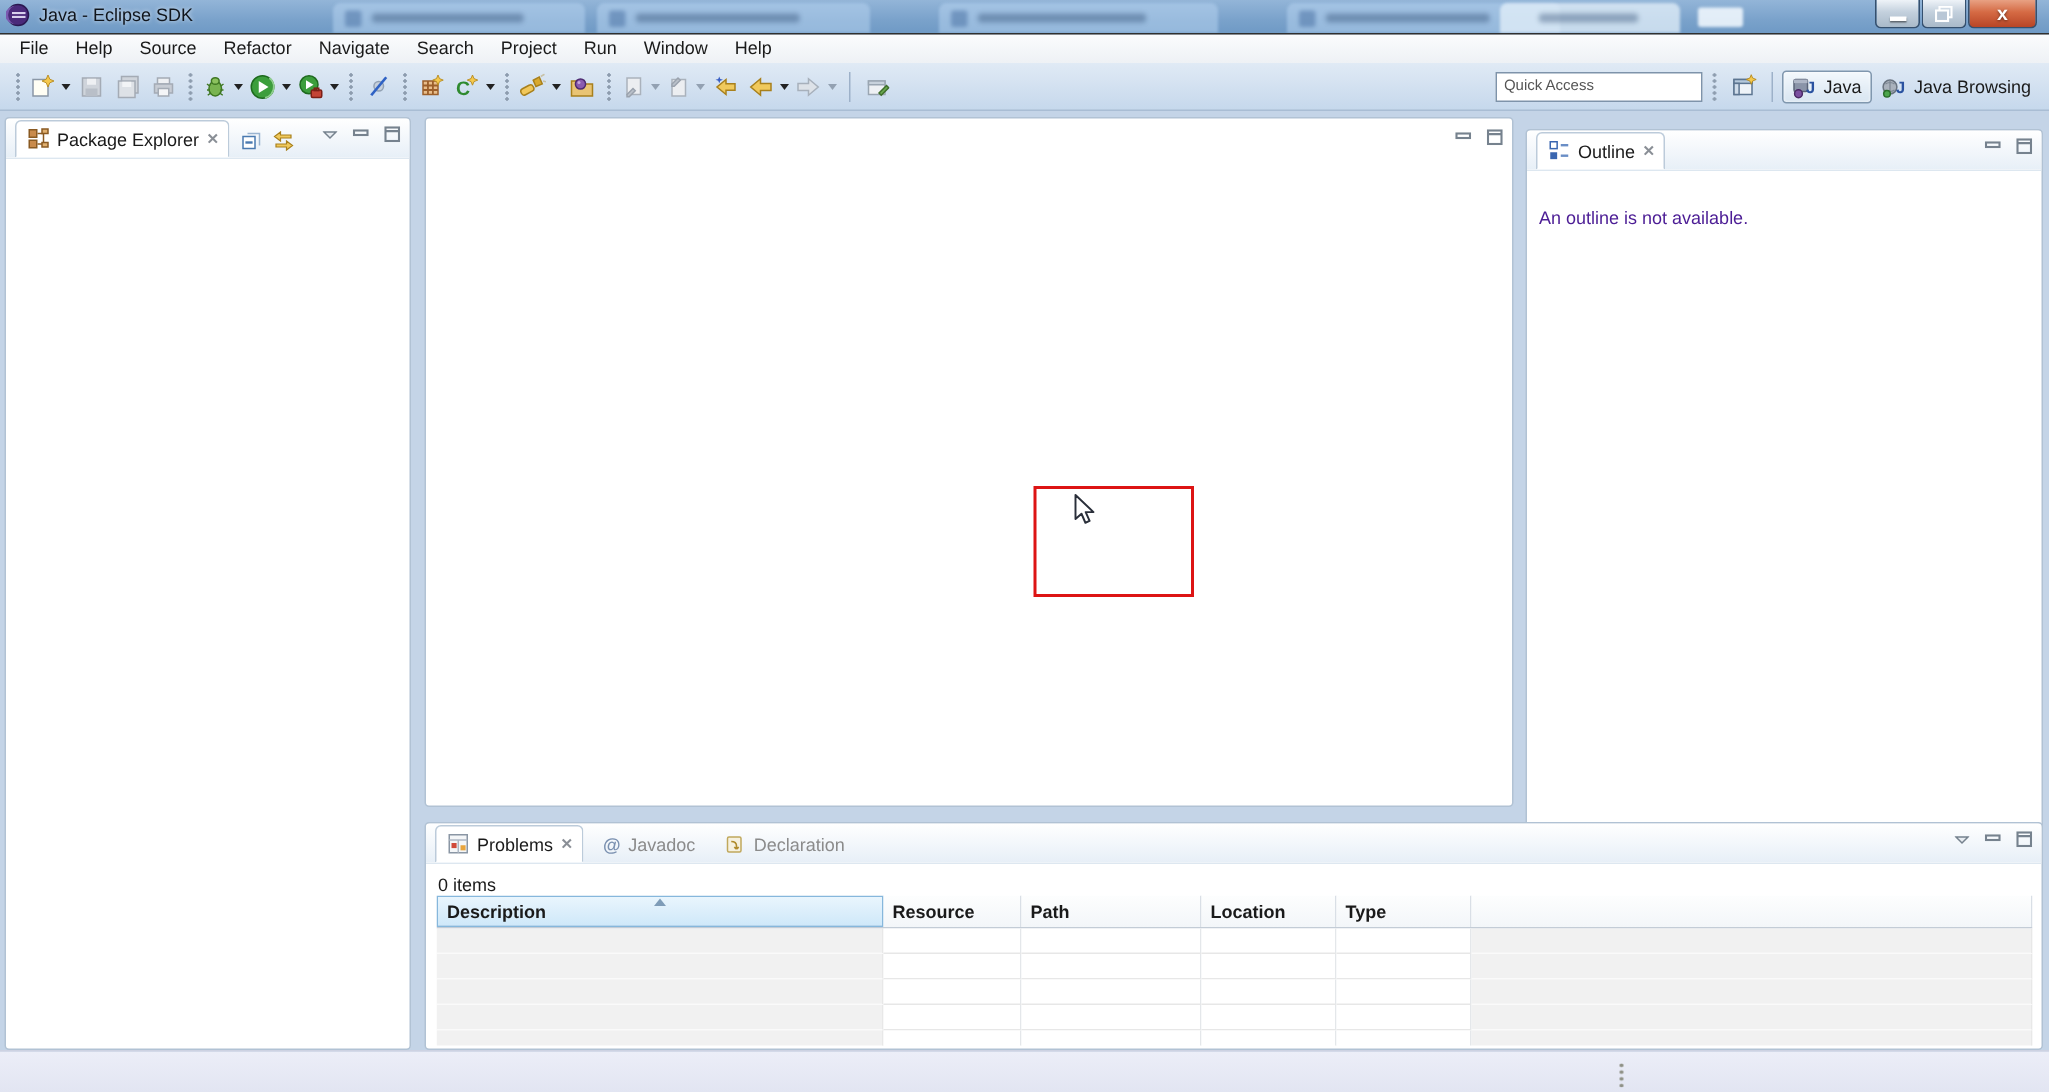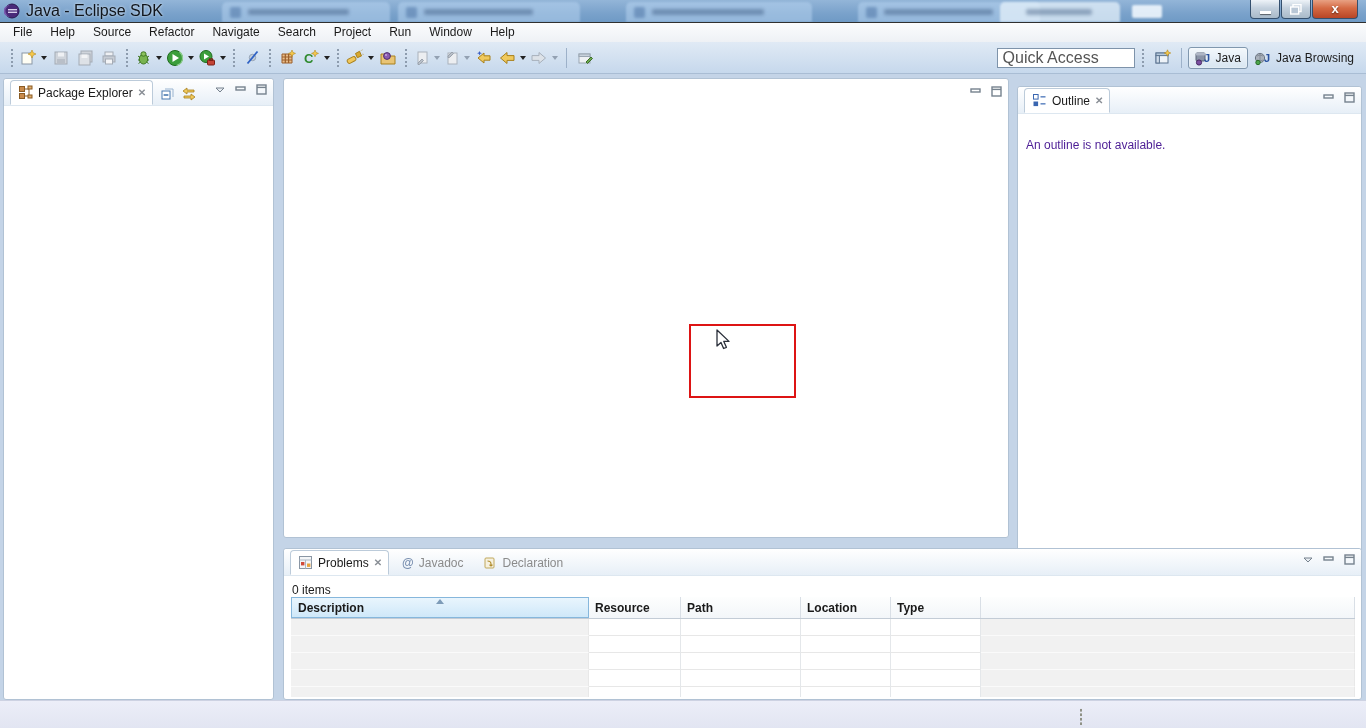--- a/index.html
+++ b/index.html
@@ -30,21 +30,21 @@
   .ghost-tab .gt-ico {
     position:absolute; left:8px; top:5px; width:11px; height:11px;
     background:rgba(70,110,160,.5); border-radius:2px; filter:blur(1px);
   }
   .ghost-tab.lit { background:rgba(228,240,250,.75); }
   .ghost-blob {
     position:absolute; left:1132px; top:5px; width:30px; height:13px;
     background:rgba(245,250,255,.85); border-radius:2px; filter:blur(1px);
   }
   .titlebar-left { position:absolute; left:4px; top:2px; display:flex; align-items:center; gap:6px; }
-  .app-title { color:#10151c; text-shadow:0 0 3px rgba(255,255,255,.8); font-size:16px; }
+  .app-title { color:#10151c; text-shadow:0 0 3px rgba(255,255,255,.8); font-size:12px; }
   .win-controls { position:absolute; right:8px; top:0; display:flex; }
   .win-btn {
     width:30px; height:19px; border:1px solid #35506e; border-top:none;
     background:linear-gradient(#eef3f8, #c3d0dd 45%, #a9bac9);
     border-radius:0 0 4px 4px; display:flex; align-items:center; justify-content:center;
     color:#fff; font-weight:bold; font-size:11px; text-shadow:0 1px 2px rgba(0,0,0,.55);
     margin-left:1px; cursor:default;
   }
   .win-btn.close {
     width:46px;
@@ -76,21 +76,21 @@
   .tb-btn {
     height:24px; min-width:24px; padding:0 2px;
     display:flex; align-items:center; justify-content:center; gap:2px;
     border-radius:3px; cursor:default;
   }
   .dd-arrow { width:0; height:0; border-left:3px solid transparent; border-right:3px solid transparent; border-top:4px solid #222; margin-left:2px; }
   .dd-arrow.dis { border-top-color:#93a1b2; }
   .tb-sep { width:1px; height:20px; background:#9db1c9; margin:0 6px; }
   .qa-input {
     width:138px; height:20px; border:1px solid #7e93aa; background:#fff;
-    font-family:"Liberation Sans", sans-serif; font-size:16px; padding:0 5px; color:#0f172a;
+    font-family:"Liberation Sans", sans-serif; font-size:10px; padding:0 5px; color:#0f172a;
   }
   .qa-input::placeholder { color:#555; opacity:1; }
   .persp-btn {
     display:flex; align-items:center; gap:4px; padding:2px 6px; border-radius:3px; cursor:default;
   }
   .persp-btn.active {
     border:1px solid #8097ae;
     background:linear-gradient(#f3f8fc, #d8e5f1);
     box-shadow:inset 0 0 2px rgba(255,255,255,.9);
   }

